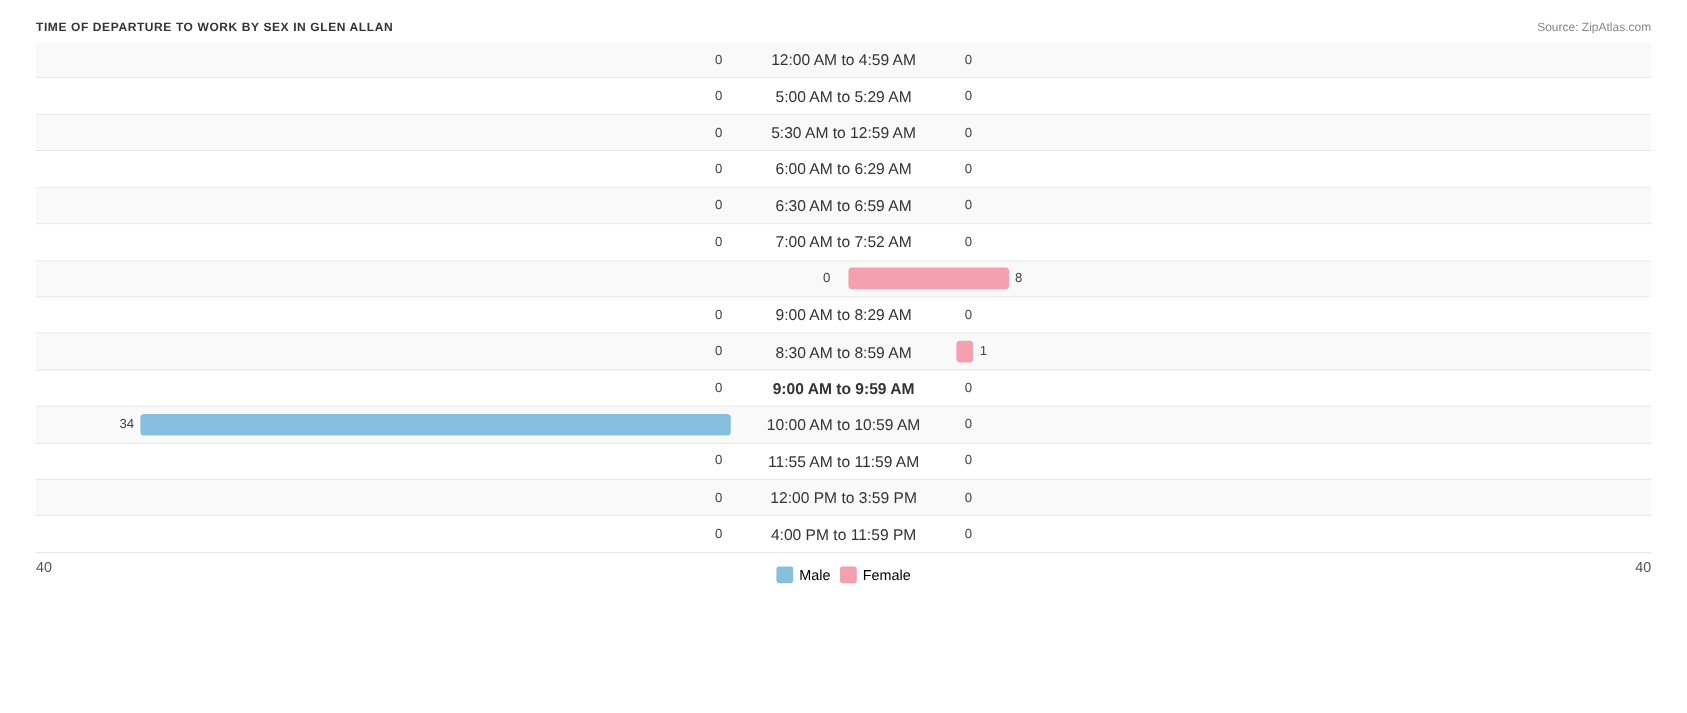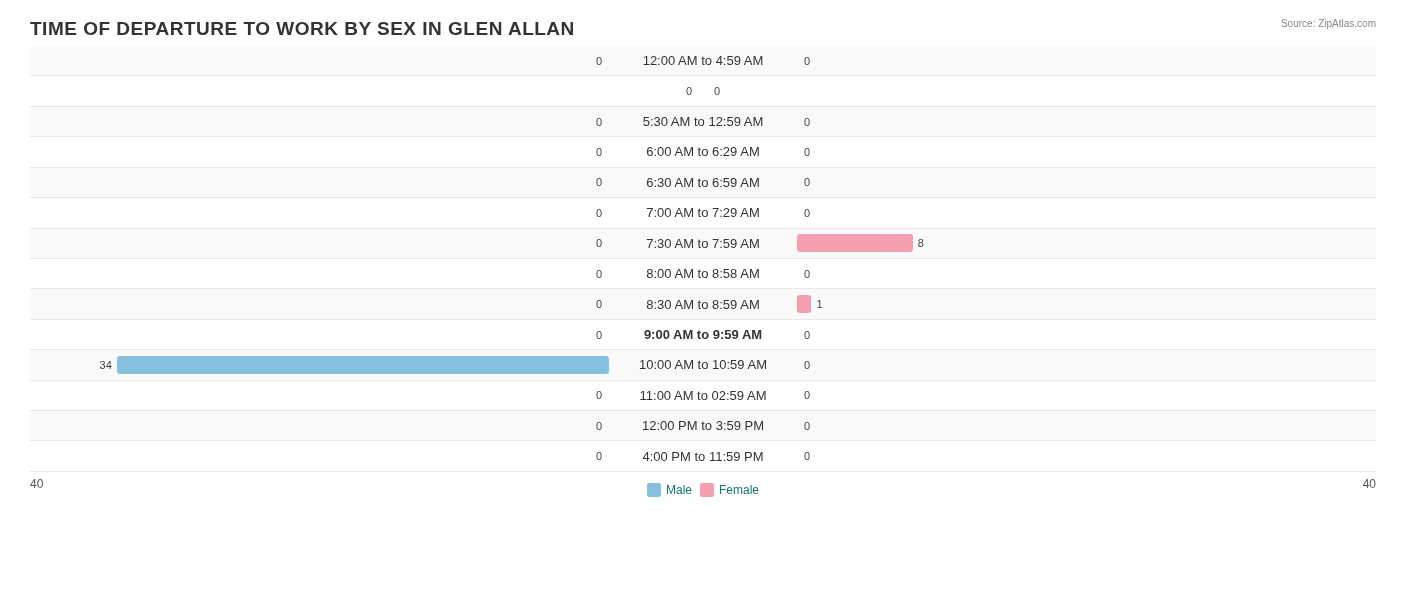--- a/index.html
+++ b/index.html
@@ -11,21 +11,21 @@
       overflow: hidden;
     }
     .chart-container {
       width: 1406px;
       height: 594px;
       padding: 18px 30px 50px 30px;
       position: relative;
       background: #fff;
     }
     .chart-title {
-      font-size: 19px;
+      font-size: 10px;
       font-weight: bold;
       color: #333;
       margin-bottom: 6px;
       text-transform: uppercase;
       letter-spacing: 0.5px;
     }
     .source-label {
       position: absolute;
       top: 18px;
       right: 30px;
@@ -128,21 +128,21 @@
       font-size: 12px;
       color: #555;
     }
     .legend {
       display: flex;
       justify-content: center;
       align-items: flex-end;
       gap: 8px;
       margin-top: 6px;
       font-size: 12px;
-      color: #0f766e;
+      color: #000000;
     }
     .legend-item {
       display: flex;
       align-items: center;
       gap: 5px;
     }
     .legend-box {
       width: 14px;
       height: 14px;
       border-radius: 2px;
@@ -176,20 +176,23 @@
         <span class="value-female">0</span>
       </div>
     </div>
   </div>
         <div class="chart-row">
     <div class="bar-wrapper">
       <div class="left-side">
         <span class="value-male">0</span>
         <div class="bar-male" style="width: 0%; width:2px;background:transparent;"></div>
       </div>
+      <div style="position:relative; width:180px; flex-shrink:0; display:flex; align-items:center; justify-content:center; height:100%;">
+        <span class="time-label-center">5:00 AM to 5:29 AM</span>
+      </div>
       <div class="right-side">
         <div class="bar-female" style="width: 0%; width:2px;background:transparent;"></div>
         <span class="value-female">0</span>
       </div>
     </div>
   </div>
         <div class="chart-row">
     <div class="bar-wrapper">
       <div class="left-side">
         <span class="value-male">0</span>
@@ -234,51 +237,48 @@
       </div>
     </div>
   </div>
         <div class="chart-row">
     <div class="bar-wrapper">
       <div class="left-side">
         <span class="value-male">0</span>
         <div class="bar-male" style="width: 0%; width:2px;background:transparent;"></div>
       </div>
       <div style="position:relative; width:180px; flex-shrink:0; display:flex; align-items:center; justify-content:center; height:100%;">
-        <span class="time-label-center">7:00 AM to 7:29 AM</span>
-      </div>
-      <div class="right-side">
-        <div class="bar-female" style="width: 0%; width:2px;background:transparent;"></div>
-        <span class="value-female">0</span>
-      </div>
-    </div>
-  </div>
-        <div class="chart-row">
-    <div class="bar-wrapper">
-      <div class="left-side">
-        <span class="value-male">0</span>
-        <div class="bar-male" style="width: 0%; width:2px;background:transparent;"></div>
-      </div>
-      <div style="position:relative; width:180px; flex-shrink:0; display:flex; align-items:center; justify-content:center; height:100%;">
-        <span class="time-label-center">7:30 AM to 7:59 AM</span>
+        <span class="time-label-center">7:00 AM to 7:52 AM</span>
+      </div>
+      <div class="right-side">
+        <div class="bar-female" style="width: 0%; width:2px;background:transparent;"></div>
+        <span class="value-female">0</span>
+      </div>
+    </div>
+  </div>
+        <div class="chart-row">
+    <div class="bar-wrapper">
+      <div class="left-side">
+        <span class="value-male">0</span>
+        <div class="bar-male" style="width: 0%; width:2px;background:transparent;"></div>
       </div>
       <div class="right-side">
         <div class="bar-female" style="width: 20%; border-radius:3px;"></div>
         <span class="value-female">8</span>
       </div>
     </div>
   </div>
         <div class="chart-row">
     <div class="bar-wrapper">
       <div class="left-side">
         <span class="value-male">0</span>
         <div class="bar-male" style="width: 0%; width:2px;background:transparent;"></div>
       </div>
       <div style="position:relative; width:180px; flex-shrink:0; display:flex; align-items:center; justify-content:center; height:100%;">
-        <span class="time-label-center">8:00 AM to 8:58 AM</span>
+        <span class="time-label-center">9:00 AM to 8:29 AM</span>
       </div>
       <div class="right-side">
         <div class="bar-female" style="width: 0%; width:2px;background:transparent;"></div>
         <span class="value-female">0</span>
       </div>
     </div>
   </div>
         <div class="chart-row">
     <div class="bar-wrapper">
       <div class="left-side">
@@ -324,21 +324,21 @@
       </div>
     </div>
   </div>
         <div class="chart-row">
     <div class="bar-wrapper">
       <div class="left-side">
         <span class="value-male">0</span>
         <div class="bar-male" style="width: 0%; width:2px;background:transparent;"></div>
       </div>
       <div style="position:relative; width:180px; flex-shrink:0; display:flex; align-items:center; justify-content:center; height:100%;">
-        <span class="time-label-center">11:00 AM to 02:59 AM</span>
+        <span class="time-label-center">11:55 AM to 11:59 AM</span>
       </div>
       <div class="right-side">
         <div class="bar-female" style="width: 0%; width:2px;background:transparent;"></div>
         <span class="value-female">0</span>
       </div>
     </div>
   </div>
         <div class="chart-row">
     <div class="bar-wrapper">
       <div class="left-side">

